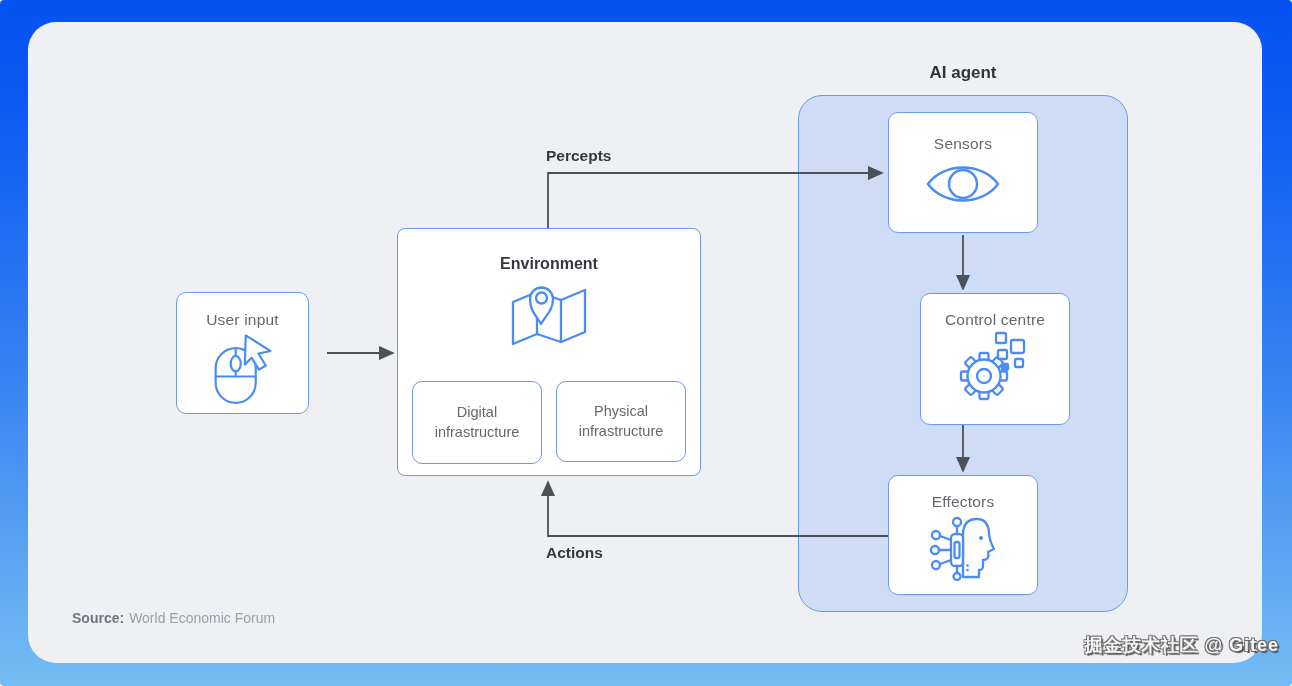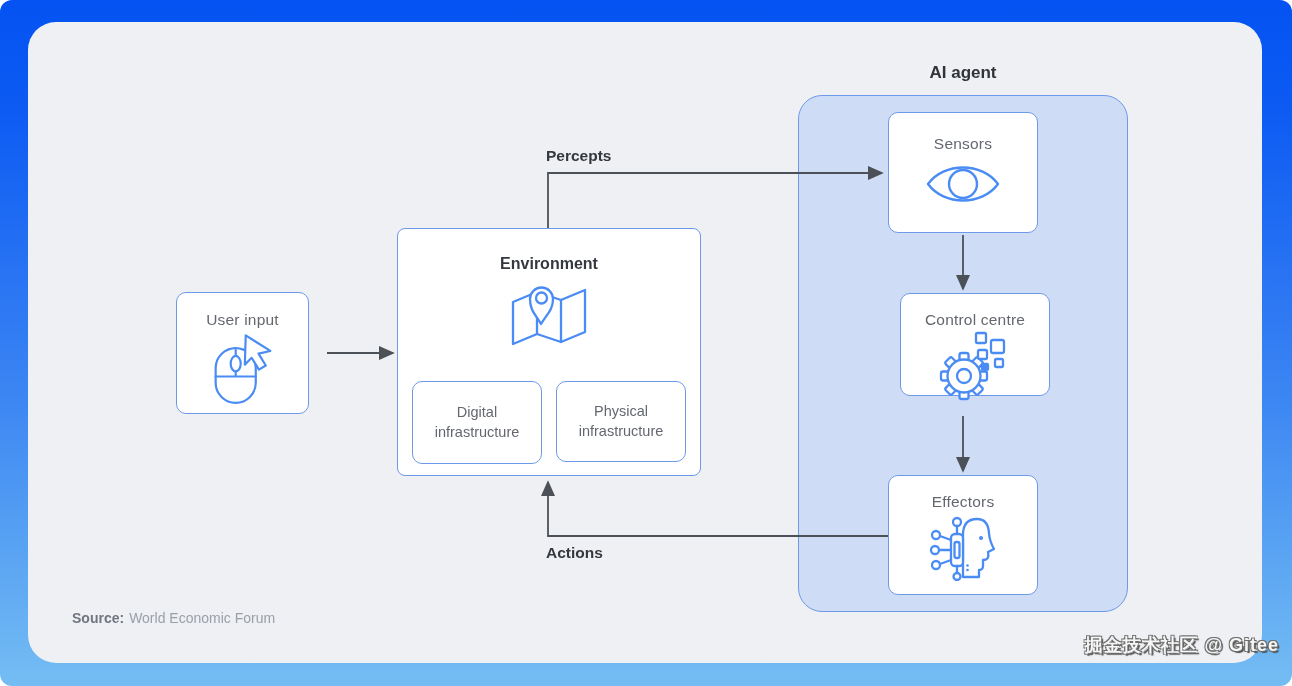--- a/index.html
+++ b/index.html
@@ -6,21 +6,21 @@
   html, body { width: 1292px; height: 686px; }
   body {
     font-family: "Liberation Sans", "DejaVu Sans", sans-serif;
     overflow: hidden;
     background: #ffffff;
   }
   .page {
     position: relative;
     width: 1292px;
     height: 686px;
-    border-radius: 12px;
+    border-radius: 4px;
     background: linear-gradient(180deg, #0453f2 0%, #0d5bf3 16%, #3c86f3 58%, #74bdf3 100%);
     overflow: hidden;
   }
   .card {
     position: absolute;
     left: 28px; top: 22px;
     width: 1234px; height: 641px;
     background: #eef0f3;
     border-radius: 28px;
   }
@@ -177,21 +177,21 @@
     <div class="icon" style="margin-top:7px;">
       <svg width="78" height="48" viewBox="0 0 78 48">
         <g fill="none" stroke="#4a8cf4" stroke-width="2.4">
           <path d="M4,24 C20,2 58,2 74,24 C58,46 20,46 4,24 Z" stroke-linejoin="round"></path>
           <circle cx="39" cy="24" r="14"></circle>
         </g>
       </svg>
     </div>
   </div>
 
-  <div class="node" style="left:900px; top:293px; width:150px; height:103px;">
+  <div class="node" style="left:920px; top:293px; width:150px; height:132px;">
     <div class="node-label" style="margin-top:17px;">Control centre</div>
     <div class="icon" style="margin-top:2px;">
       <svg width="72" height="72" viewBox="0 0 72 72">
         <g stroke="#4a8cf4" stroke-width="2.3" fill="#ffffff" stroke-linejoin="round">
           <g transform="translate(25,45)">
             <rect x="-4.5" y="-23" width="9" height="10" rx="2" transform="rotate(0)"></rect>
             <rect x="-4.5" y="-23" width="9" height="10" rx="2" transform="rotate(45)"></rect>
             <rect x="-4.5" y="-23" width="9" height="10" rx="2" transform="rotate(90)"></rect>
             <rect x="-4.5" y="-23" width="9" height="10" rx="2" transform="rotate(135)"></rect>
             <rect x="-4.5" y="-23" width="9" height="10" rx="2" transform="rotate(180)"></rect>

